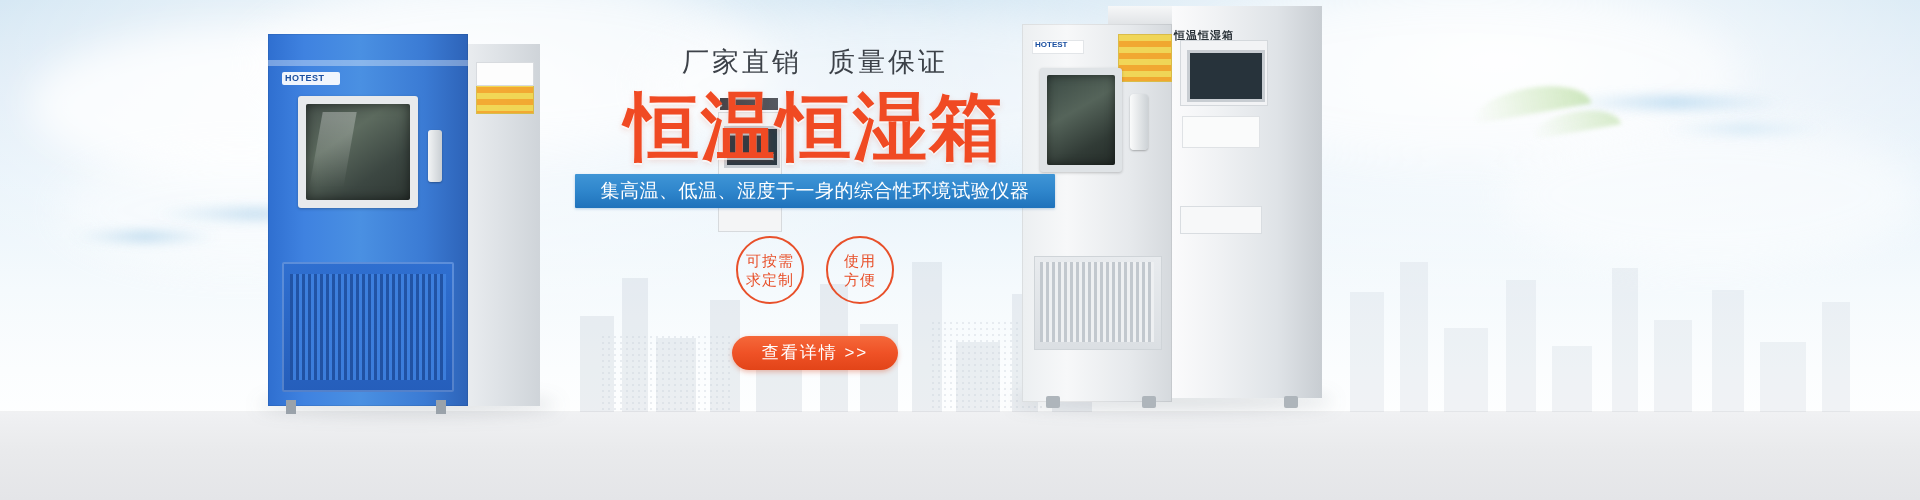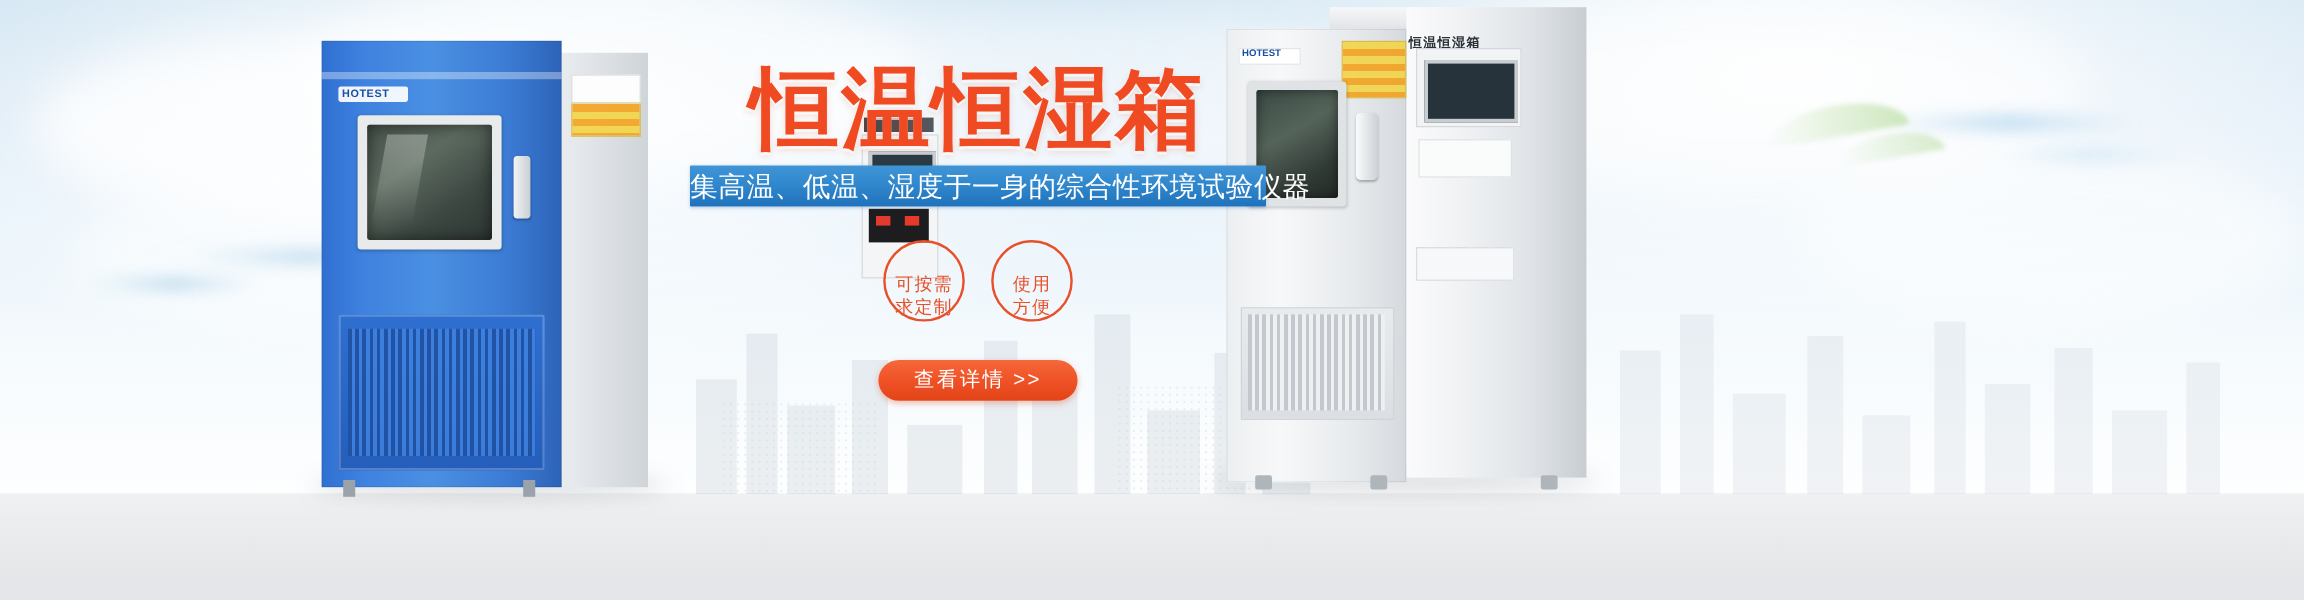--- a/index.html
+++ b/index.html
@@ -125,28 +125,28 @@
   }
   .headline{
     text-align:center;margin-top:6px;
     font-size:74px;line-height:82px;font-weight:bold;color:#f04a23;
     letter-spacing:2px;
     text-shadow:0 2px 0 rgba(255,255,255,.65), 0 3px 6px rgba(210,70,35,.18);
   }
   .subbar{
     margin-top:6px;height:34px;line-height:34px;text-align:center;
     background:linear-gradient(180deg,#3f95d6 0%,#2f86cc 50%,#1f72bb 100%);
-    color:#ffffff;font-size:23px;letter-spacing:.5px;border-radius:1px;
+    color:#ffffff;font-size:19px;letter-spacing:.5px;border-radius:1px;
     box-shadow:0 1px 3px rgba(30,100,170,.28);
     white-space:nowrap;
   }
   .badges{display:flex;justify-content:center;gap:22px;margin-top:28px;}
   .badge{
     width:64px;height:64px;border-radius:50%;border:2px solid #e8502a;
-    display:flex;flex-direction:column;align-items:center;justify-content:flex-end;
+    display:flex;flex-direction:column;align-items:center;justify-content:center;
     color:#e8502a;font-size:15px;line-height:19px;letter-spacing:1px;background:transparent;
   }
   .cta-wrap{display:flex;justify-content:center;margin-top:32px;}
   .cta{
     padding:0 30px;height:34px;line-height:34px;border-radius:17px;
     background:linear-gradient(180deg,#f5683a 0%,#ef5226 50%,#e24418 100%);
     color:#ffffff;font-size:17px;letter-spacing:2px;cursor:pointer;
     box-shadow:0 2px 5px rgba(215,70,30,.35);white-space:nowrap;
   }
 </style>
@@ -247,20 +247,24 @@
     <div class="mr-plate2"></div>
     <div class="mr-lower"></div>
     <div class="mr-vents"></div>
     <div class="mr-foot" style="left:24px;"></div>
     <div class="mr-foot" style="left:120px;"></div>
     <div class="mr-foot" style="left:262px;"></div>
   </div>
 
   <div class="copy">
 
+    <div class="tagline">
+      <span>厂家直销</span>
+      <span>质量保证</span>
+    </div>
 
     <div class="headline">恒温恒湿箱</div>
 
     <div class="subbar">集高温、低温、湿度于一身的综合性环境试验仪器</div>
 
     <div class="badges">
       <div class="badge">
         <span>可按需</span>
         <span>求定制</span>
       </div>

